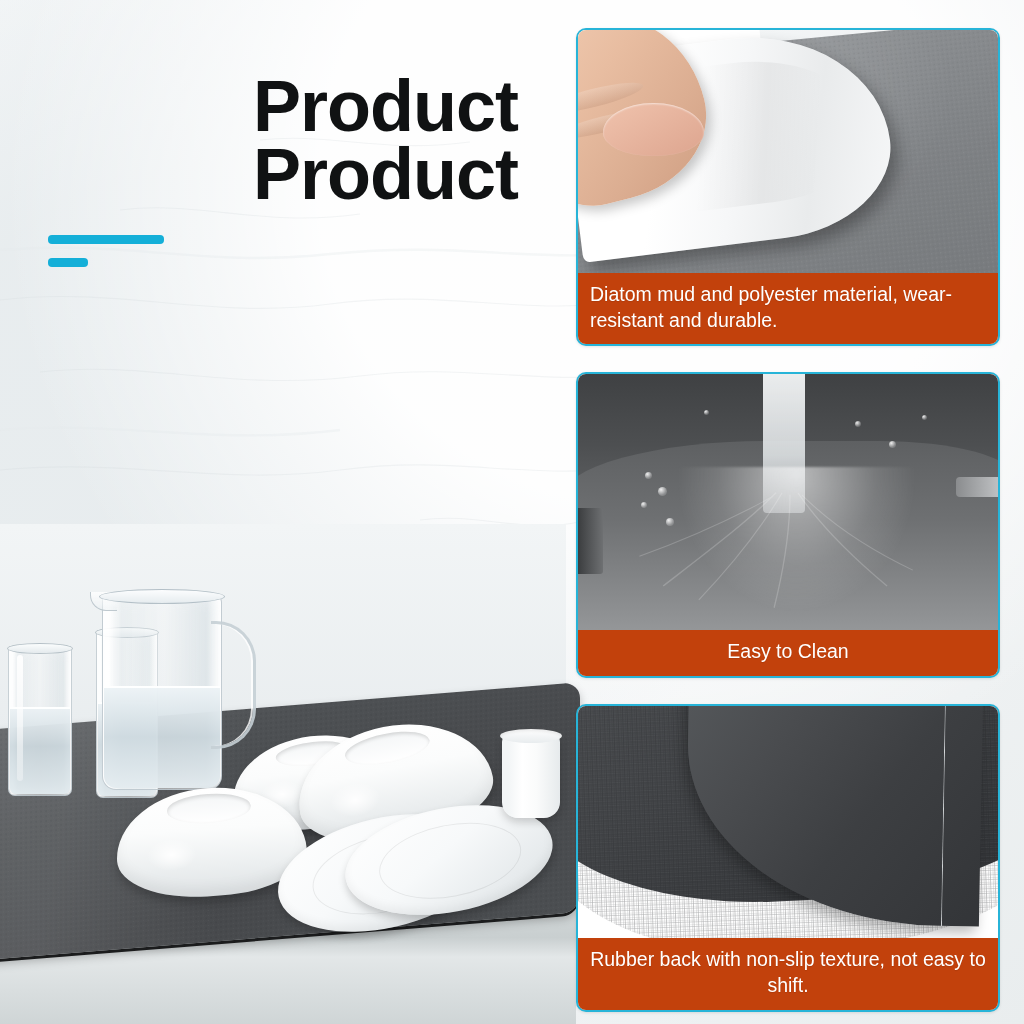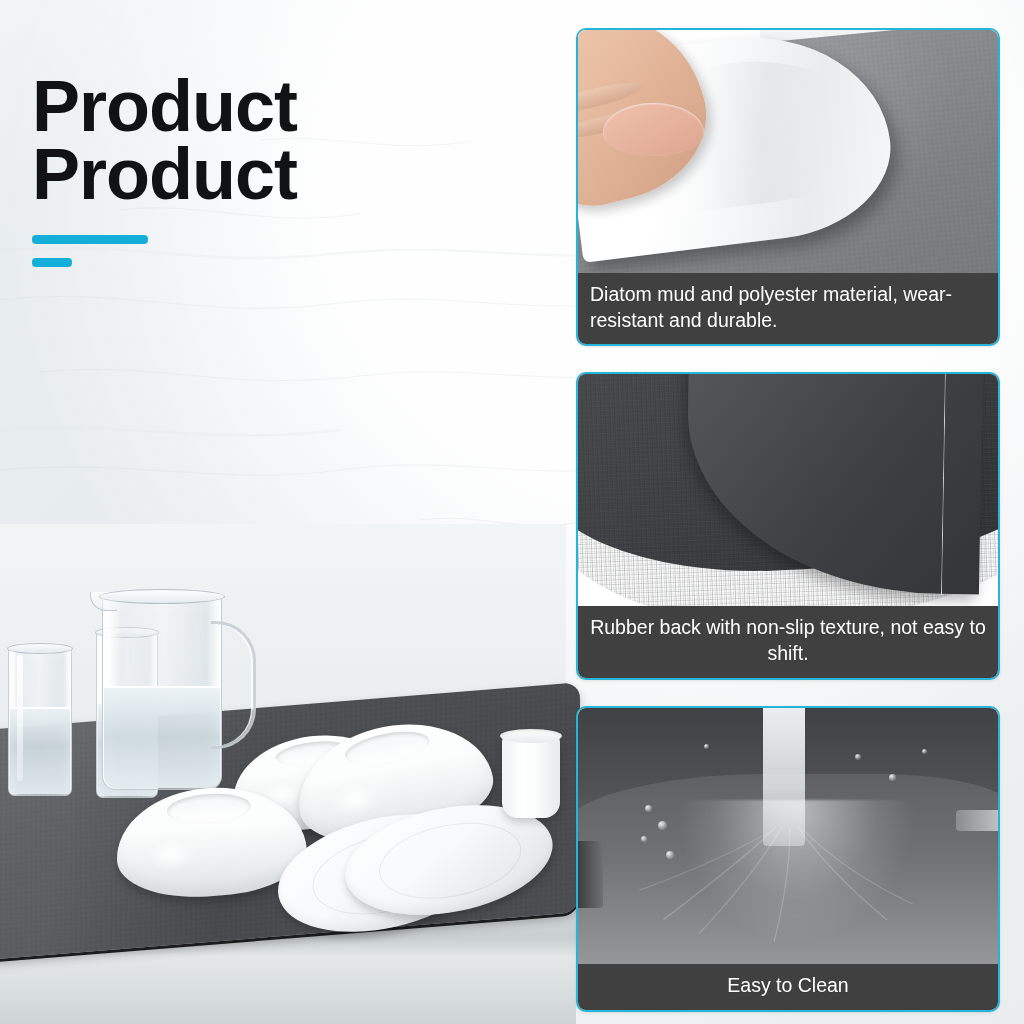--- a/index.html
+++ b/index.html
@@ -150,40 +150,40 @@
     border-radius:8px 8px 16px 16px;
     box-shadow:0 4px 8px rgba(0,0,0,.18);
   }
   .cup .cr{
     position:absolute;left:-2px;right:-2px;top:-5px;height:14px;border-radius:50%;
     background:linear-gradient(180deg,#ffffff,#e8ecee);
     box-shadow:inset 0 2px 3px rgba(0,0,0,.08);
   }
 
   
-  .heading{position:absolute;left:32px;top:72px;width:470px;}
+  .heading{position:absolute;left:48px;top:72px;width:470px;text-align:right;}
   .heading h1{
     margin:0;color:#101213;
     font-size:72px;line-height:.95;font-weight:700;letter-spacing:-1px;
     font-family:"Liberation Sans","DejaVu Sans",sans-serif;
   }
   .rules{margin-top:26px;}
   .rule-long{width:116px;height:9px;background:#14afd8;border-radius:4px;}
   .rule-short{width:40px;height:9px;background:#14afd8;border-radius:4px;margin-top:14px;}
 
   
   .cards{position:absolute;left:576px;top:28px;width:424px;}
   .card{
     position:relative;background:#ffffff;border:2px solid #27b4d8;
     border-radius:10px;overflow:hidden;margin-bottom:26px;
     box-shadow:0 1px 3px rgba(0,0,0,.10);
   }
   .card .photo{position:relative;width:100%;overflow:hidden;background:#fff;}
   .card .caption{
-    background:#404040;color:#fff;
+    background:#c2410c;color:#fff;
     font-size:19.5px;line-height:1.32;font-weight:400;
     padding:9px 12px 11px 12px;
     text-shadow:0 1px 1px rgba(0,0,0,.10);
   }
   .cap-left{text-align:left;}
   .cap-center{text-align:center;}
 
   
   .p1{height:243px;background:linear-gradient(160deg,#8d9093 0%,#85888b 40%,#787b7e 100%);}
   .p1 .tabletop{
@@ -446,40 +446,20 @@
           <div class="fold"></div>
         </div>
 
         <div class="hand">
           <div class="knuckle" style="left:14%;top:36%;width:56%;height:10%;"></div>
           <div class="knuckle" style="left:18%;top:52%;width:52%;height:9%;"></div>
         </div>
         <div class="thumbnail" style="left:6%;top:30%;width:24%;height:22%;"></div>
       </div>
       <div class="caption cap-left">Diatom mud and polyester material, wear-resistant and durable.</div>
-    </div>
-
-    <div class="card">
-      <div class="photo p2">
-        <div class="slab">
-          <svg class="weave" viewBox="0 0 440 240" preserveAspectRatio="none">
-            <defs>
-              <pattern id="w1" width="4" height="4" patternUnits="userSpaceOnUse">
-                <rect width="4" height="4" fill="none"></rect>
-                <path d="M0 0 H4 M0 2 H4" stroke="#5e6164" stroke-width="0.55"></path>
-                <path d="M0 0 V4 M2 0 V4" stroke="#2b2d30" stroke-width="0.55"></path>
-              </pattern>
-            </defs>
-            <rect width="440" height="240" fill="url(#w1)"></rect>
-          </svg>
-        </div>
-        <div class="curl"></div>
-        <div class="edge"></div>
-      </div>
-      <div class="caption cap-center">Rubber back with non-slip texture, not easy to shift.</div>
     </div>
 
     <div class="card">
       <div class="photo p3">
         <div class="sinkback"></div>
         <div class="matdark"></div>
         <div class="stream"></div>
         <div class="splash"></div>
         <div class="faucetL"></div>
         <div class="faucetR"></div>
@@ -500,14 +480,34 @@
           <i style="left:21%;top:56%;width:8px;height:8px;"></i>
           <i style="left:66%;top:18%;width:6px;height:6px;"></i>
           <i style="left:74%;top:26%;width:7px;height:7px;"></i>
           <i style="left:82%;top:16%;width:5px;height:5px;"></i>
           <i style="left:30%;top:14%;width:5px;height:5px;"></i>
         </div>
       </div>
       <div class="caption cap-center">Easy to Clean</div>
     </div>
 
+    <div class="card">
+      <div class="photo p2">
+        <div class="slab">
+          <svg class="weave" viewBox="0 0 440 240" preserveAspectRatio="none">
+            <defs>
+              <pattern id="w1" width="4" height="4" patternUnits="userSpaceOnUse">
+                <rect width="4" height="4" fill="none"></rect>
+                <path d="M0 0 H4 M0 2 H4" stroke="#5e6164" stroke-width="0.55"></path>
+                <path d="M0 0 V4 M2 0 V4" stroke="#2b2d30" stroke-width="0.55"></path>
+              </pattern>
+            </defs>
+            <rect width="440" height="240" fill="url(#w1)"></rect>
+          </svg>
+        </div>
+        <div class="curl"></div>
+        <div class="edge"></div>
+      </div>
+      <div class="caption cap-center">Rubber back with non-slip texture, not easy to shift.</div>
+    </div>
+
   </div>
 </div>
 
 </body></html>

